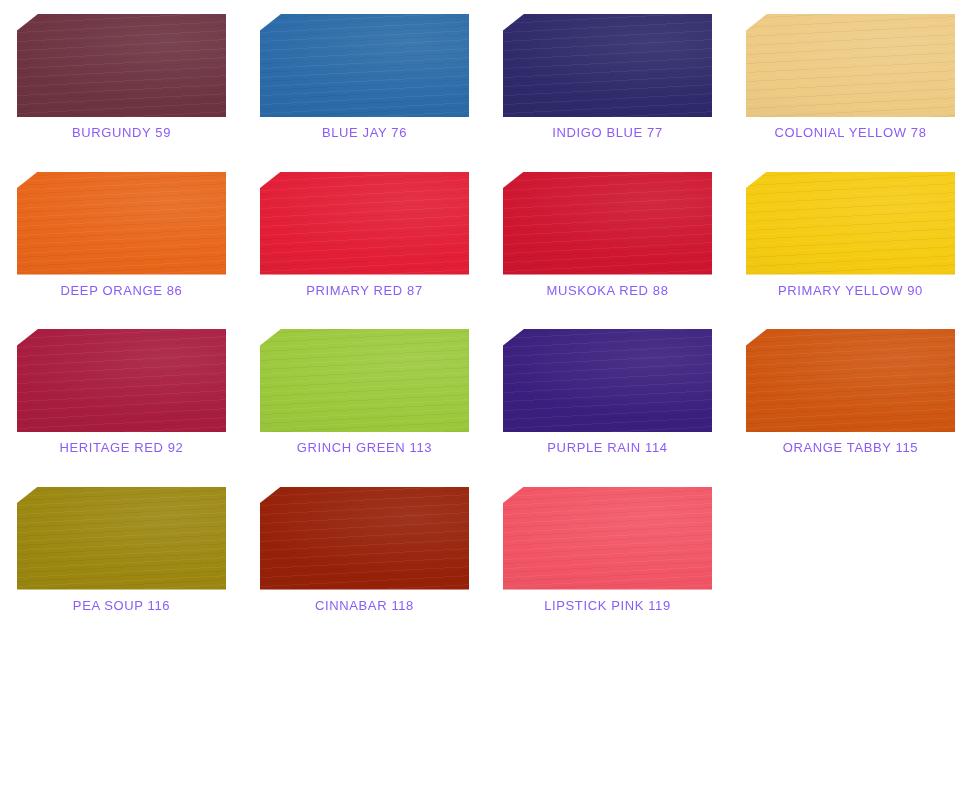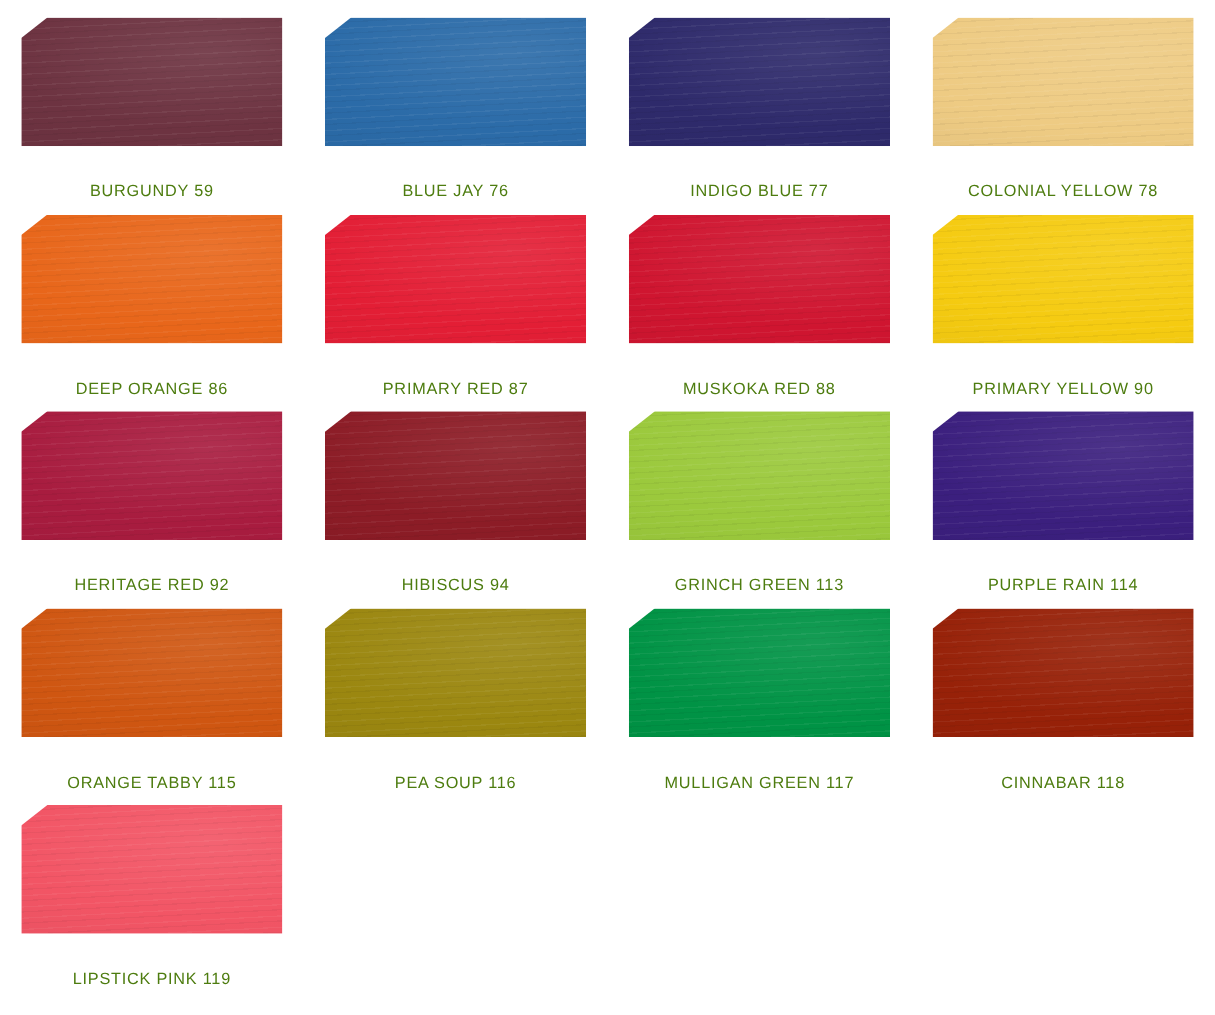--- a/index.html
+++ b/index.html
@@ -74,25 +74,25 @@
       radial-gradient(
         150% 115% at 72% 28%,
         rgba(255,255,255,0.085) 0%,
         rgba(255,255,255,0.0) 52%,
         rgba(0,0,0,0.055) 100%
       );
     pointer-events: none;
   }
 
   .swatch-label {
-    margin-top: 28px;
+    margin-top: 8px;
     font-size: 13px;
     line-height: 16px;
     letter-spacing: 0.62px;
-    color: #4d7c0f;
+    color: #8b5cf6;
     text-align: center;
     white-space: nowrap;
     text-transform: uppercase;
   }
 </style>
 </head>
 <body>
 
 <div id="swatch-grid">
     <div class="swatch-cell">
@@ -125,44 +125,36 @@
     </div>
     <div class="swatch-cell">
       <div class="swatch-chip" style="background-color: rgb(245, 203, 17);"></div>
       <div class="swatch-label">PRIMARY YELLOW 90</div>
     </div>
     <div class="swatch-cell">
       <div class="swatch-chip" style="background-color: rgb(168, 28, 63);"></div>
       <div class="swatch-label">HERITAGE RED 92</div>
     </div>
     <div class="swatch-cell">
-      <div class="swatch-chip" style="background-color: rgb(140, 28, 38);"></div>
-      <div class="swatch-label">HIBISCUS 94</div>
-    </div>
-    <div class="swatch-cell">
       <div class="swatch-chip" style="background-color: rgb(155, 201, 60);"></div>
       <div class="swatch-label">GRINCH GREEN 113</div>
     </div>
     <div class="swatch-cell">
       <div class="swatch-chip" style="background-color: rgb(59, 31, 126);"></div>
       <div class="swatch-label">PURPLE RAIN 114</div>
     </div>
     <div class="swatch-cell">
       <div class="swatch-chip" style="background-color: rgb(207, 86, 17);"></div>
       <div class="swatch-label">ORANGE TABBY 115</div>
     </div>
     <div class="swatch-cell">
       <div class="swatch-chip" style="background-color: rgb(155, 135, 16);"></div>
       <div class="swatch-label">PEA SOUP 116</div>
     </div>
     <div class="swatch-cell">
-      <div class="swatch-chip" style="background-color: rgb(0, 147, 69);"></div>
-      <div class="swatch-label">MULLIGAN GREEN 117</div>
-    </div>
-    <div class="swatch-cell">
       <div class="swatch-chip" style="background-color: rgb(151, 33, 8);"></div>
       <div class="swatch-label">CINNABAR 118</div>
     </div>
     <div class="swatch-cell">
       <div class="swatch-chip" style="background-color: rgb(242, 85, 101);"></div>
       <div class="swatch-label">LIPSTICK PINK 119</div>
     </div>
   </div>
 
 </body></html>

